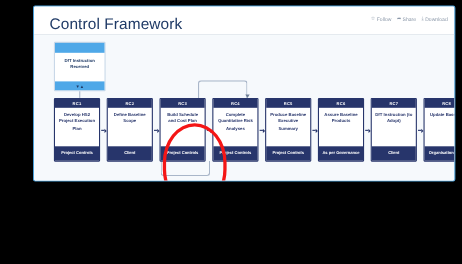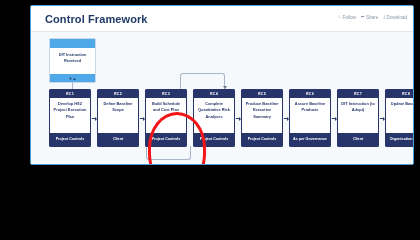--- a/index.html
+++ b/index.html
@@ -18,21 +18,21 @@
     overflow:hidden;
   }
   
   .hdr {
     position:absolute; left:0; top:0; width:100%; height:26px;
     background:#ffffff;
     border-bottom:1px solid #e3e8ee;
   }
   .hdr-title {
     position:absolute; left:14px; top:7px;
-    font-size:11px; font-weight:bold; color:#1f3a66;
+    font-size:14px; font-weight:normal; color:#1f3a66;
     letter-spacing:0.1px;
   }
   .hdr-actions {
     position:absolute; right:6px; top:9px;
     display:flex; align-items:center; gap:5px;
     font-size:4.6px; color:#8a97a8; white-space:nowrap;
   }
   .hdr-act { display:flex; align-items:center; gap:1.3px; }
   .hdr-act .ic { font-size:4.6px; line-height:1; color:#8a97a8; }
 

